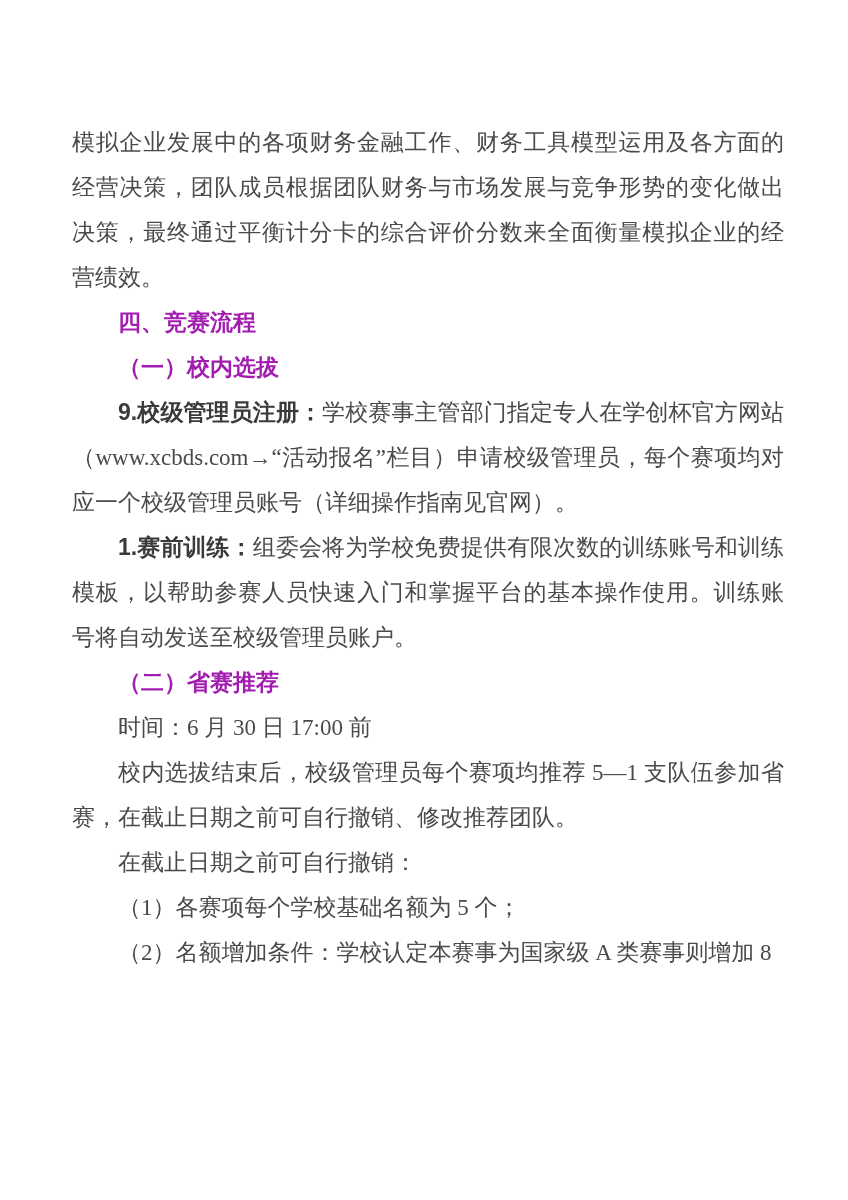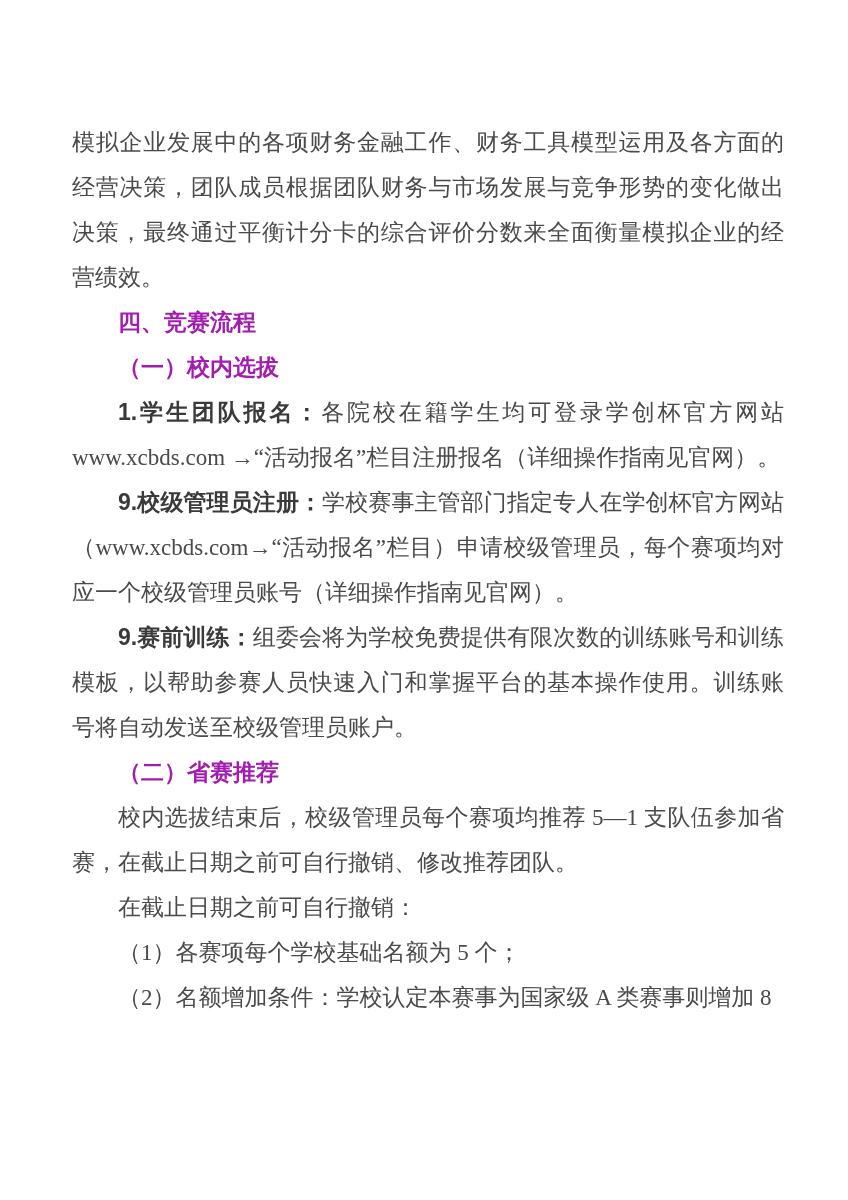--- a/index.html
+++ b/index.html
@@ -57,29 +57,29 @@
 
 <div class="page">
   <div class="doc">
 
     <p class="para flush">模拟企业发展中的各项财务金融工作、财务工具模型运用及各方面的经营决策，团队成员根据团队财务与市场发展与竞争形势的变化做出决策，最终通过平衡计分卡的综合评价分数来全面衡量模拟企业的经营绩效。</p>
 
     <p class="para head">四、竞赛流程</p>
 
     <p class="para head">（一）校内选拔</p>
 
-    <p class="para"><span class="lead">1.学生团队报名：</span><span>各院校在籍学生均可登录学创杯官方网站www.xcbds.com →“活动报名”栏目注册报名（详细操作指南见官网）。</span></p>
 
     <p class="para"><span class="lead">9.校级管理员注册：</span><span>学校赛事主管部门指定专人在学创杯官方网站（www.xcbds.com→“活动报名”栏目）申请校级管理员，每个赛项均对应一个校级管理员账号（详细操作指南见官网）。</span></p>
 
-    <p class="para"><span class="lead">9.赛前训练：</span><span>组委会将为学校免费提供有限次数的训练账号和训练模板，以帮助参赛人员快速入门和掌握平台的基本操作使用。训练账号将自动发送至校级管理员账户。</span></p>
+    <p class="para"><span class="lead">1.赛前训练：</span><span>组委会将为学校免费提供有限次数的训练账号和训练模板，以帮助参赛人员快速入门和掌握平台的基本操作使用。训练账号将自动发送至校级管理员账户。</span></p>
 
 
     <p class="para head">（二）省赛推荐</p>
 
+    <p class="para">时间：6 月 30 日 17:00 前</p>
 
     <p class="para">校内选拔结束后，校级管理员每个赛项均推荐 5—1 支队伍参加省赛，在截止日期之前可自行撤销、修改推荐团队。</p>
 
     <p class="para">在截止日期之前可自行撤销：</p>
 
     <p class="para">（1）各赛项每个学校基础名额为 5 个；</p>
 
     <p class="para">（2）名额增加条件：学校认定本赛事为国家级 A 类赛事则增加 8</p>
 
   </div>

